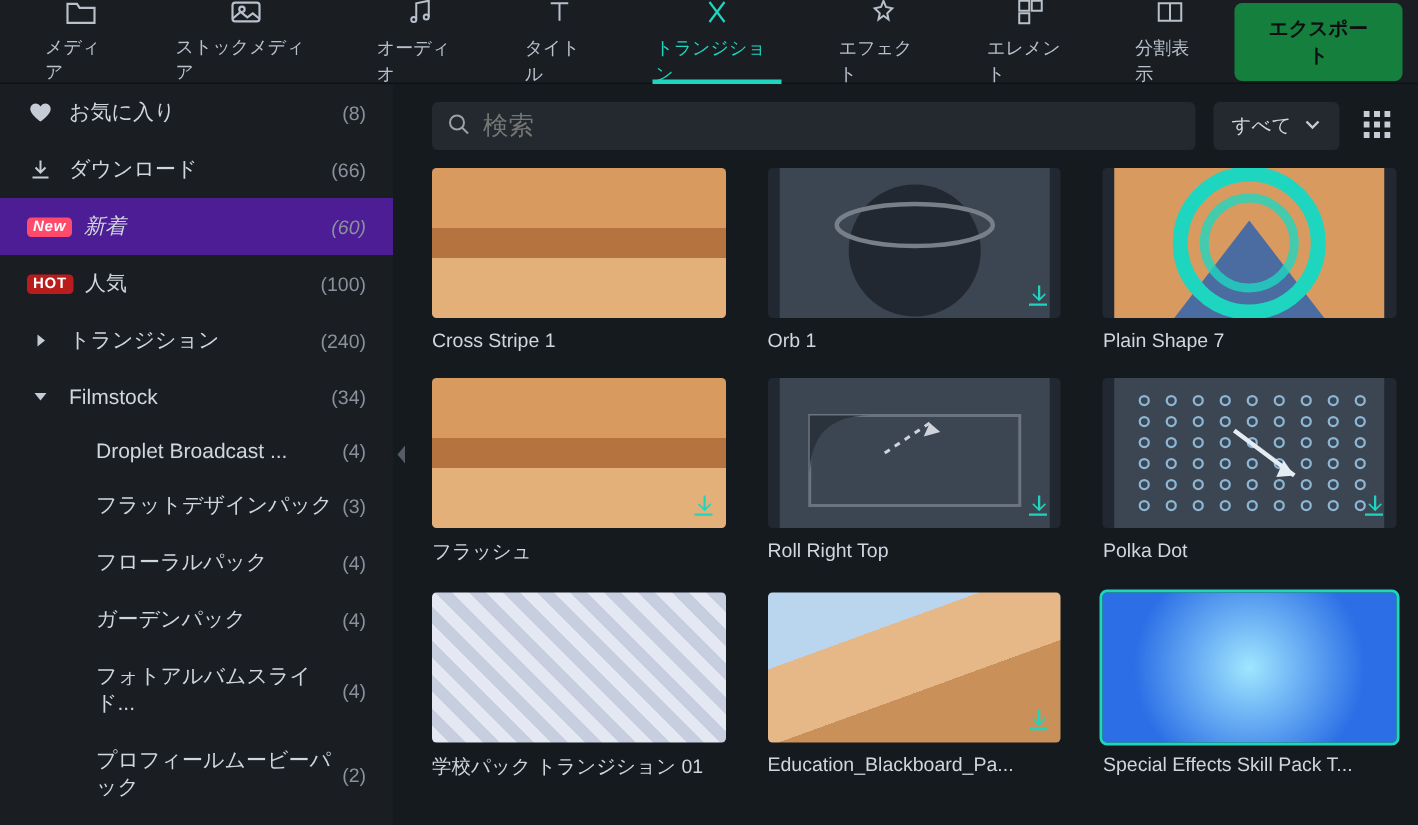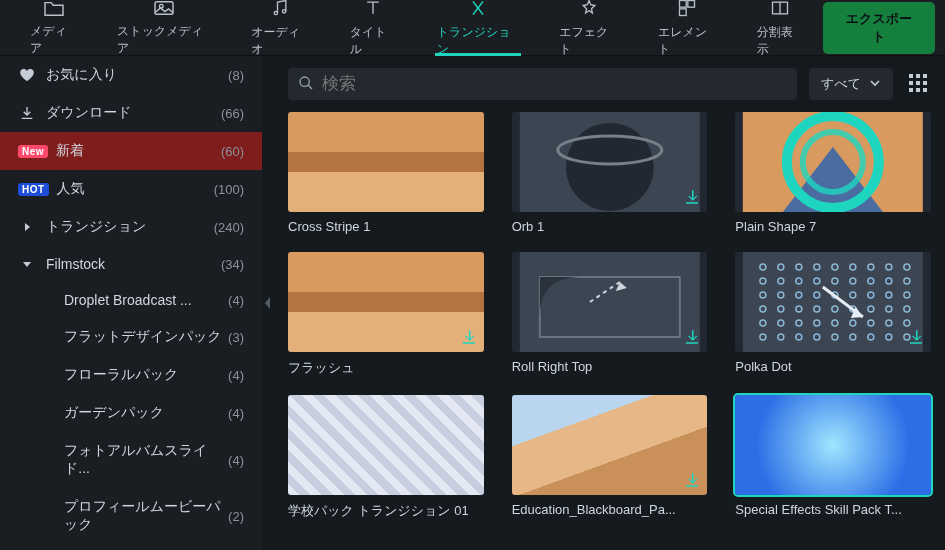--- a/index.html
+++ b/index.html
@@ -10,27 +10,27 @@
 .nav-item svg { margin-bottom: 3px; }
 .nav-item.active { color: #1ed6c0; }
 .nav-item.active::after { content: ""; position: absolute; bottom: 0; left: 15%; width: 70%; height: 3px; background: #1ed6c0; }
 .nav-label { font-size: 12px; }
 .export-btn { margin-left: auto; background: #15803d; color: #0d1012; font-weight: 600; padding: 8px 18px; border-radius: 5px; border: none; cursor: pointer; font-size: 13px; }
 
 .body { display: flex; height: calc(550px - 56px); }
 
 .sidebar { width: 262px; background: #1a1e23; overflow-y: auto; }
 .side-row { display: flex; align-items: center; padding: 10px 18px; cursor: pointer; }
-.side-row.selected { background: #7f1d1d; }
+.side-row.selected { background: #4c1d95; font-style: italic; }
 .side-ico { width: 18px; display: flex; align-items: center; justify-content: center; margin-right: 10px; }
 .side-label { flex: 1; color: #d0d6de; font-size: 14px; }
 .side-count { color: #8a919c; font-size: 13px; }
 .badge { font-size: 10px; padding: 1px 4px; border-radius: 3px; margin-right: 8px; font-weight: 700; letter-spacing: .5px; }
 .badge-new { background: #ff4a6b; color: #fff; }
-.badge-hot { background: #1d4ed8; color: #fff; }
+.badge-hot { background: #b91c1c; color: #fff; }
 .sub-row { padding-left: 64px; }
 
 .divider-handle { width: 12px; background: #151a1f; display: flex; align-items: center; justify-content: center; cursor: ew-resize; }
 .divider-handle svg { fill: #555c66; }
 
 .main { flex: 1; display: flex; flex-direction: column; background: #151a1f; }
 .toolbar { display: flex; align-items: center; gap: 12px; padding: 12px 14px; }
 .search-wrap { flex: 1; display: flex; align-items: center; background: #23292e; border-radius: 4px; padding: 6px 10px; gap: 8px; }
 .search-wrap input { flex: 1; background: transparent; border: none; color: #d0d6de; font-size: 17px; outline: none; }
 .filter-btn { display: flex; align-items: center; gap: 8px; background: #23292e; border: none; color: #d0d6de; padding: 7px 12px; border-radius: 4px; cursor: pointer; font-size: 13px; }

